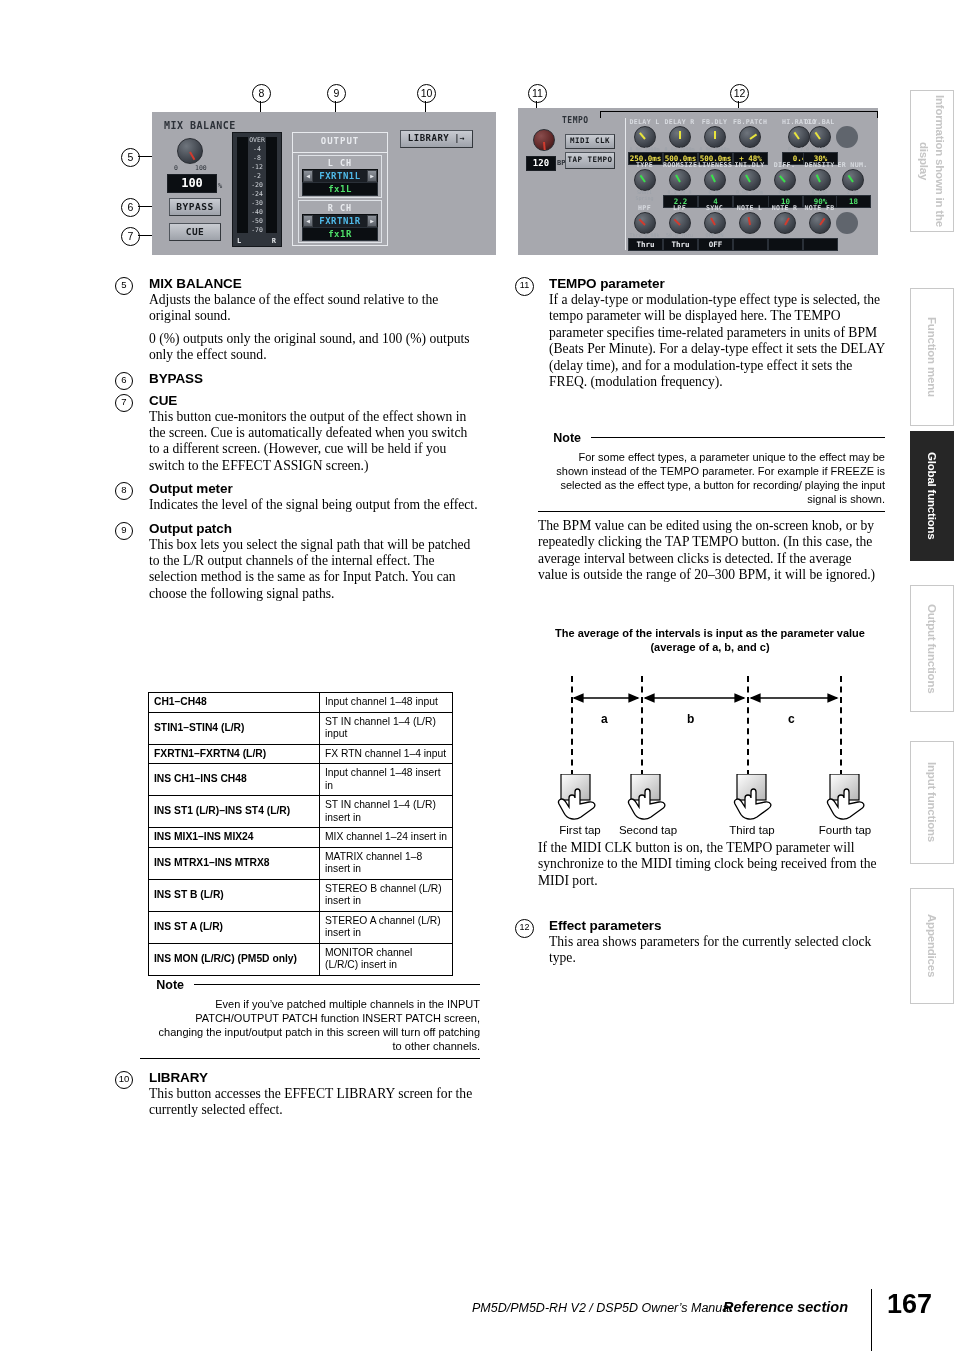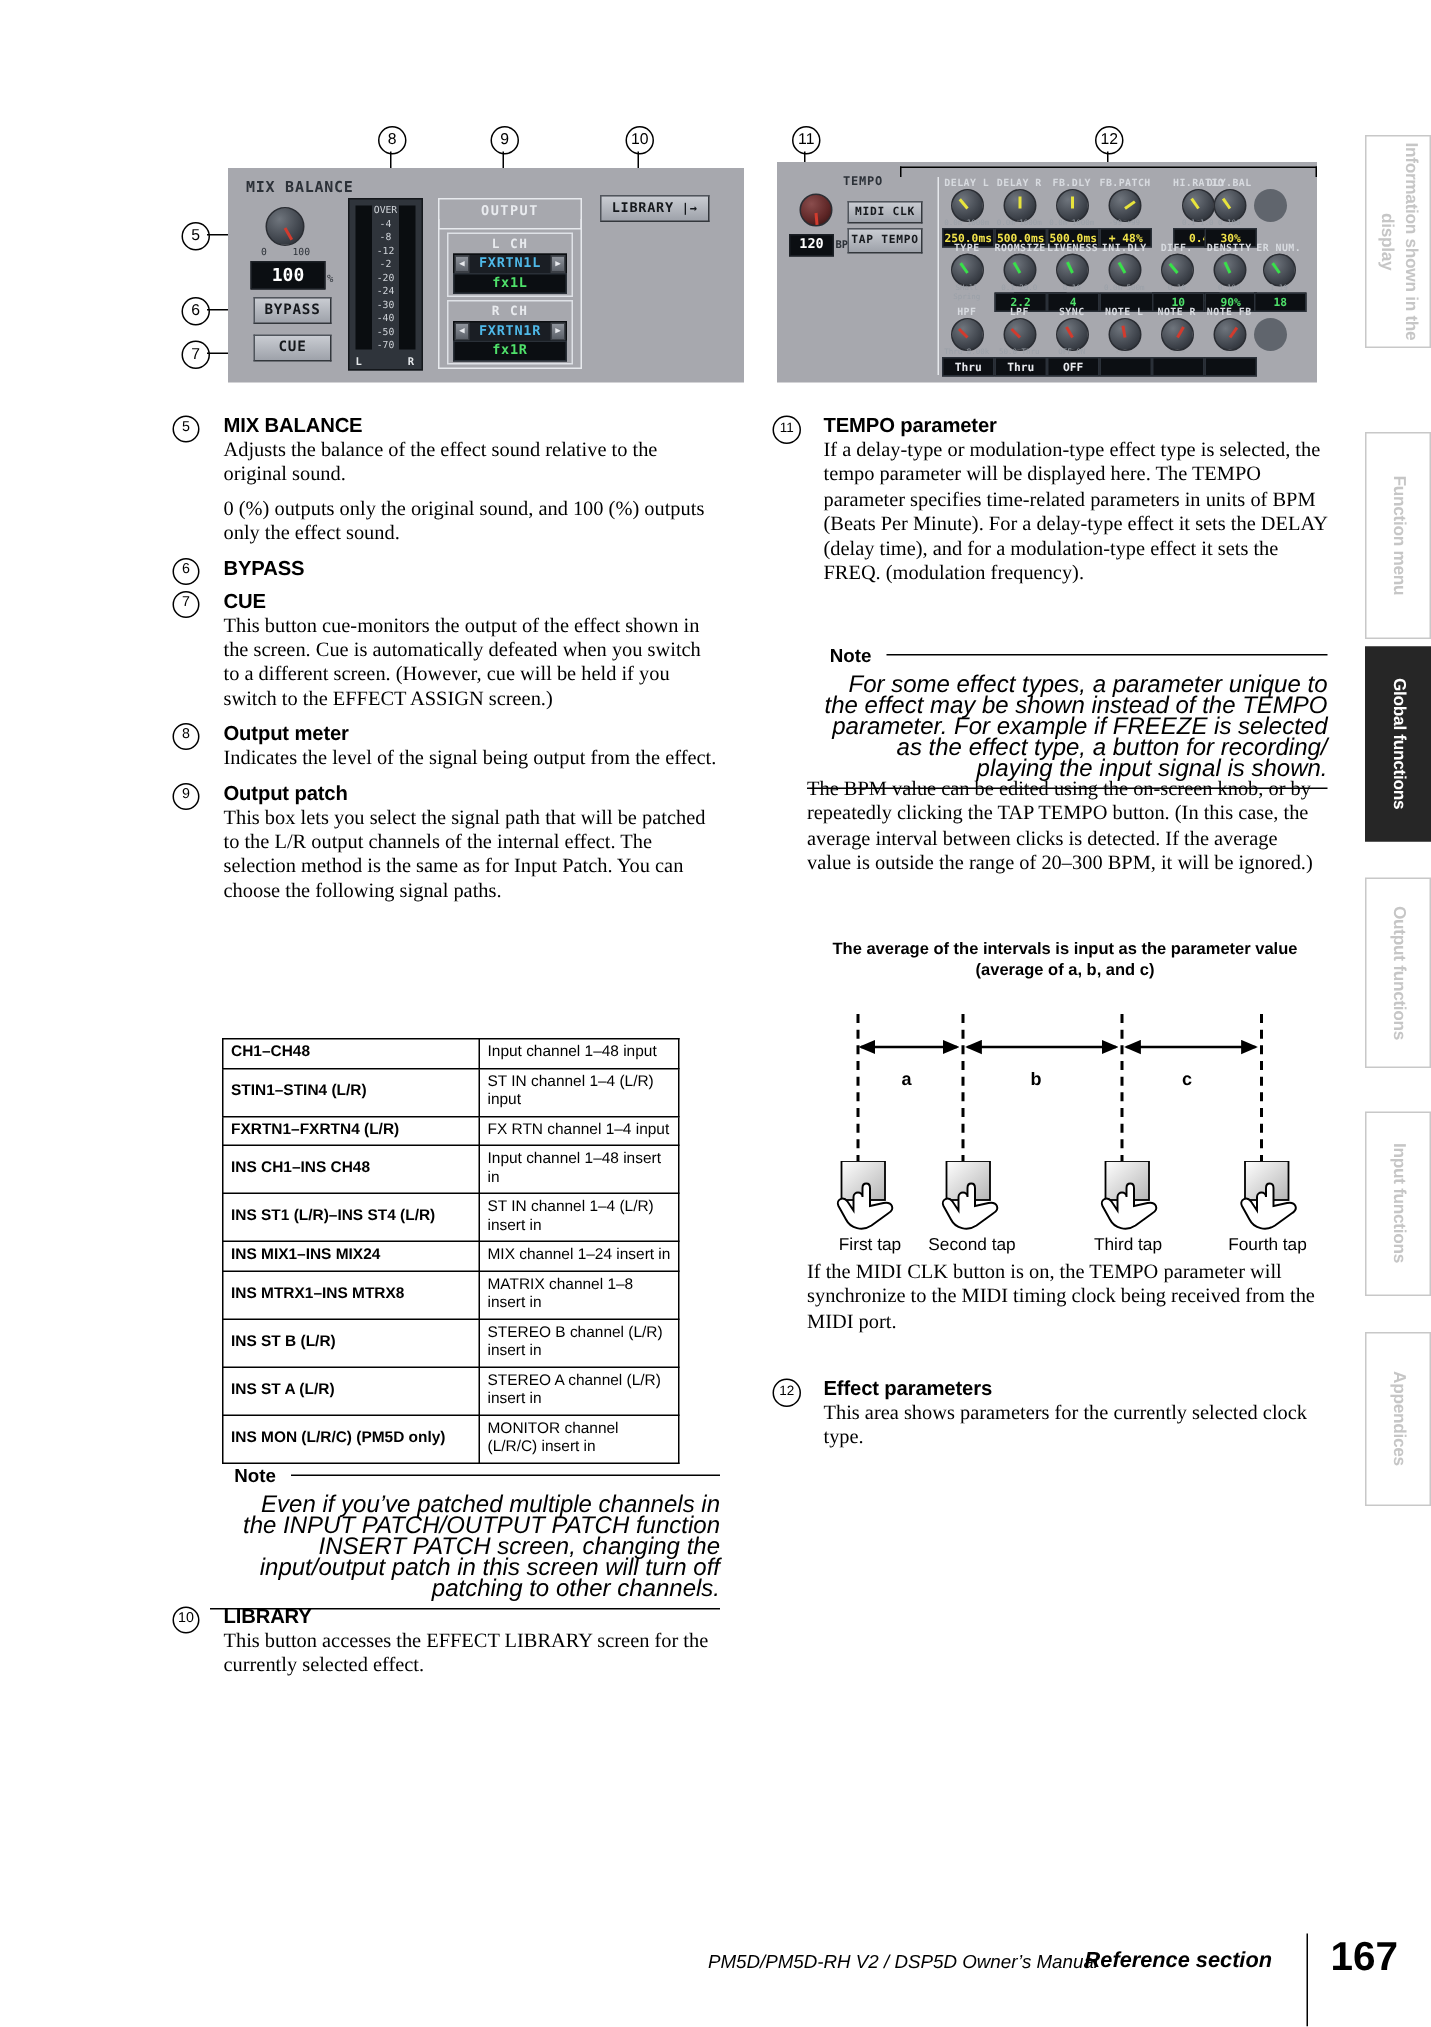--- a/index.html
+++ b/index.html
@@ -125,21 +125,21 @@
   }
   table.sig td{border:1px solid #000;padding:3px 5px;vertical-align:middle;line-height:12.5px;}
   table.sig td.k{font-weight:bold;width:160px;}
 
   
   .note{position:absolute;text-align:right;}
   .note .nh{
     font-family:"Liberation Sans", sans-serif;font-weight:bold;font-size:12.5px;display:inline-block;
   }
   .note .nb{
-    font-family:"Liberation Sans", sans-serif;font-style:italic;font-size:16px;line-height:14px;
+    font-family:"Liberation Sans", sans-serif;font-size:11px;line-height:14px;
     margin:4px 0 5px 8px;
   }
   .note .rule2{border-top:1.2px solid #000;height:0;}
 
   
   .tap{position:absolute;}
   .tapcap{
     font-family:"Liberation Sans", sans-serif;font-weight:bold;font-size:11px;line-height:14px;text-align:center;
   }
   .dash{position:absolute;width:0;border-left:2.2px dashed #000;}

